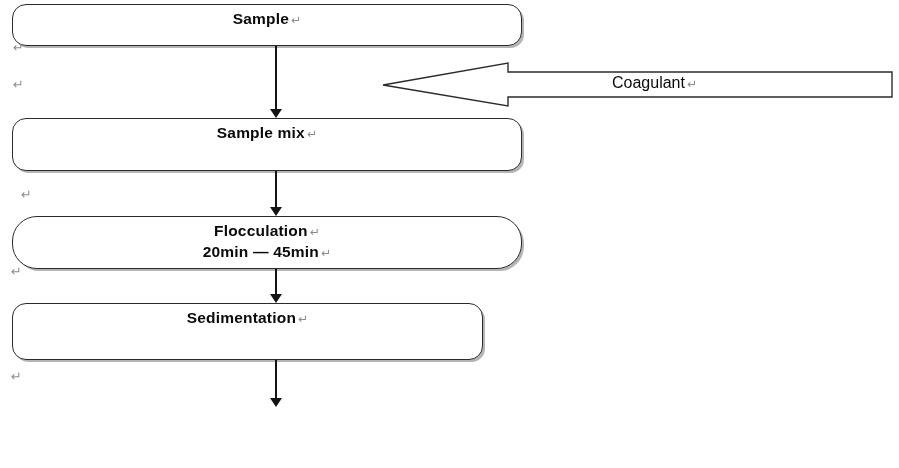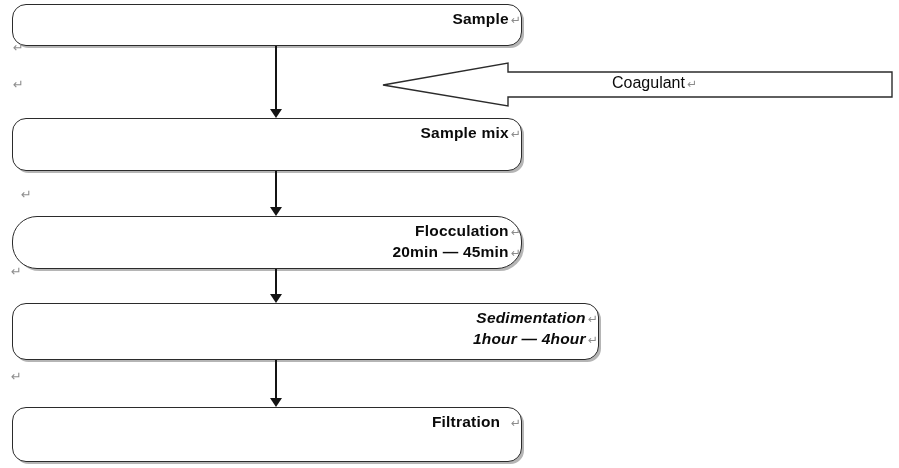--- a/index.html
+++ b/index.html
@@ -22,21 +22,21 @@
   
   .proc-box {
     position: absolute;
     box-sizing: border-box;
     background: #ffffff;
     border: 1.4px solid #2b2b2b;
     border-radius: 14px;
     box-shadow: 2.5px 2.5px 0 -0.5px rgba(120,120,120,0.55);
     display: flex;
     flex-direction: column;
-    align-items: flex-end;
+    align-items: center;
     justify-content: flex-start;
     padding-top: 4px;
   }
   .proc-line {
     font-weight: bold;
     font-size: 15.5px;
     line-height: 19px;
     color: #0a0a0a;
     letter-spacing: 0.2px;
     white-space: nowrap;
@@ -115,34 +115,26 @@
 
   <div class="proc-box" id="box-flocculation" style="left: 12px; top: 216px; width: 510px; height: 53px; border-radius: 25px;">
     <div class="proc-line">
       <span>Flocculation</span><span class="pilcrow-inline">↵</span>
     </div>
     <div class="proc-line">
       <span>20min — 45min</span><span class="pilcrow-inline">↵</span>
     </div>
   </div>
 
-  <div class="proc-box" id="box-sedimentation" style="left: 12px; top: 303px; width: 587px; height: 57px; font-style: italic;">
+  <div class="proc-box" id="box-sedimentation" style="left: 12px; top: 303px; width: 471px; height: 57px;">
     <div class="proc-line">
       <span>Sedimentation</span><span class="pilcrow-inline">↵</span>
     </div>
-    <div class="proc-line">
-      <span>1hour — 4hour</span><span class="pilcrow-inline">↵</span>
-    </div>
   </div>
 
-  <div class="proc-box" id="box-filtration" style="left: 12px; top: 407px; width: 510px; height: 55px;">
-    <div class="proc-line">
-      <span>Filtration </span><span class="pilcrow-inline" style="padding-left:6px">↵</span>
-    </div>
-  </div>
 
   <div class="connector" id="conn-0" style="left: 275px; top: 46px; width: 2px; height: 72px;">
     <div class="shaft" style="height: 64px;"></div>
     <div class="head" style="top: 63px;"></div>
   </div>
   <div class="connector" id="conn-1" style="left: 275px; top: 171px; width: 2px; height: 45px;">
     <div class="shaft" style="height: 37px;"></div>
     <div class="head" style="top: 36px;"></div>
   </div>
   <div class="connector" id="conn-2" style="left: 275px; top: 269px; width: 2px; height: 34px;">

